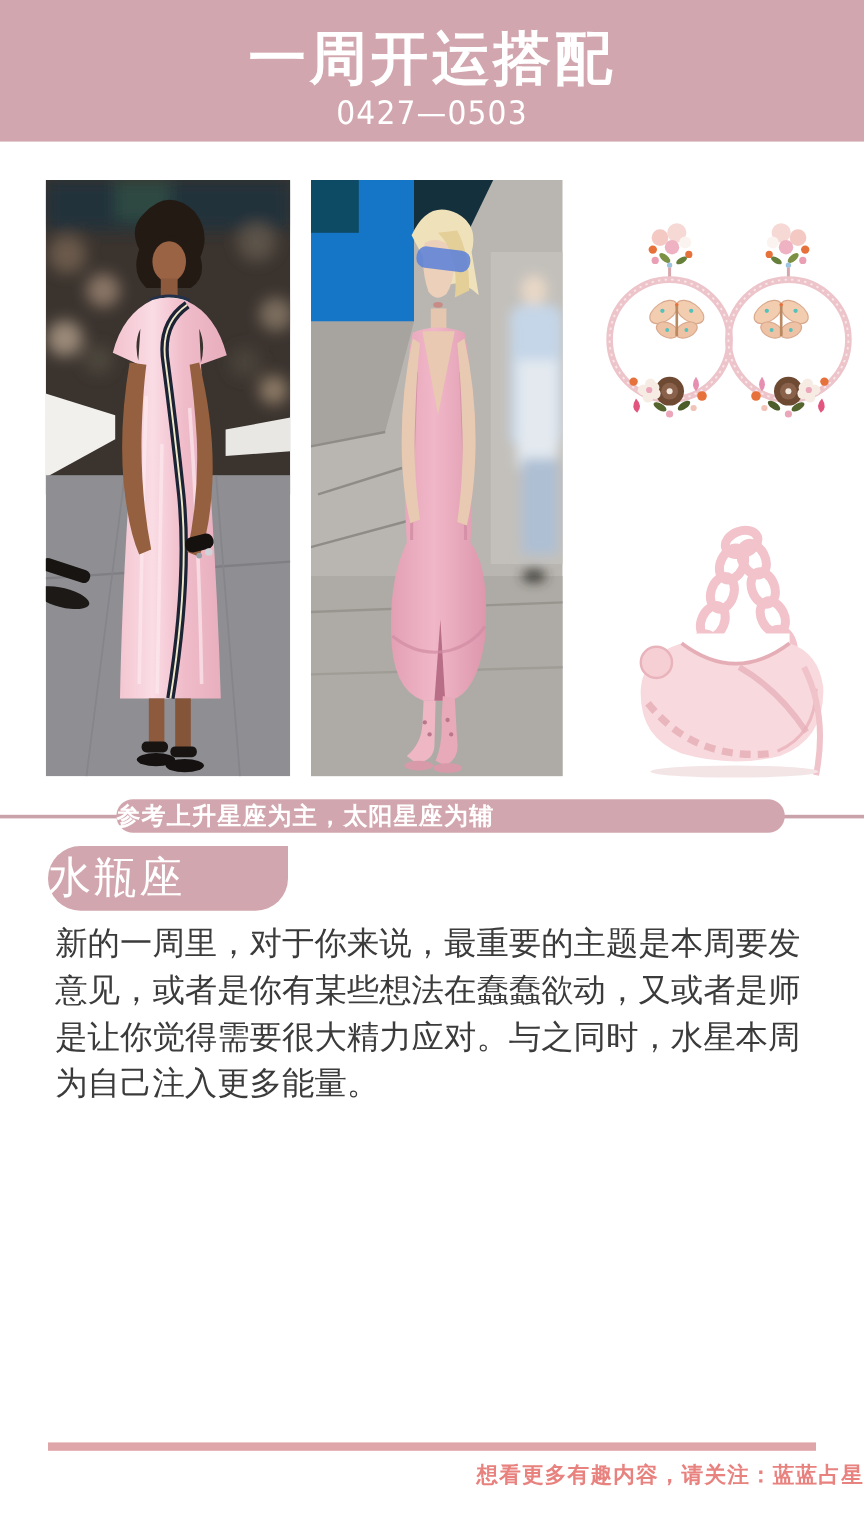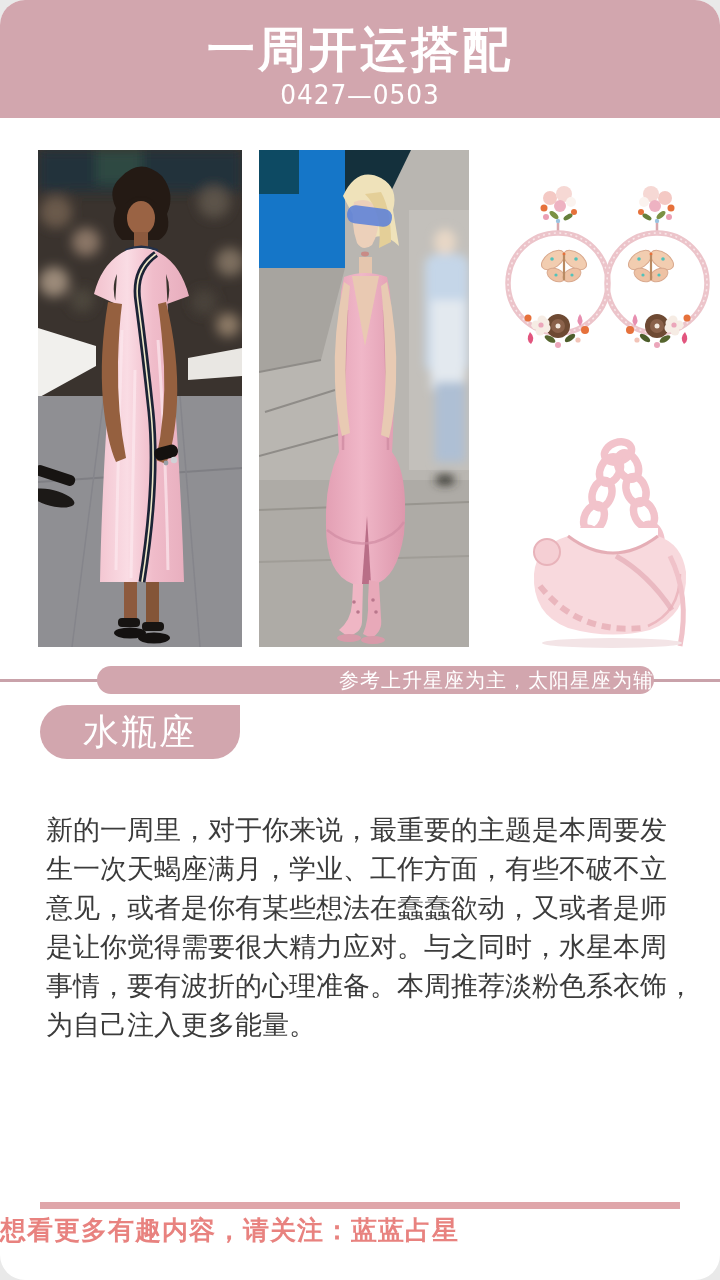--- a/index.html
+++ b/index.html
@@ -1,20 +1,19 @@
 <!DOCTYPE html>
 <html><head>
 <meta charset="utf-8">
 <style>
   html,body{margin:0;padding:0;background:#e9e9e9;}
   #page{
     position:relative;width:720px;height:1280px;margin:0 auto;
     background:#ffffff;overflow:hidden;
     font-family:"DejaVu Sans","Liberation Sans",sans-serif;
-    border-radius:25px;
   }
   
   .header-band{position:absolute;left:0;top:0;width:720px;height:118px;background:#d2a6ae;}
   .page-title{
     position:absolute;left:0;top:18px;width:720px;height:62px;line-height:62px;
     text-align:center;color:#ffffff;font-family:"DejaVu Serif","Liberation Serif",serif;
     font-size:48px;font-weight:700;letter-spacing:3px;
   }
   .date-range{
     position:absolute;left:0;top:80px;width:720px;height:30px;line-height:30px;
@@ -25,38 +24,38 @@
   .photo{position:absolute;overflow:hidden;}
   .photo svg{display:block;width:100%;height:100%;}
   #photo-1{left:38px;top:150px;width:204px;height:497px;}
   #photo-2{left:259px;top:150px;width:210px;height:497px;}
   #photo-earrings{left:505px;top:156px;width:205px;height:252px;background:#fff;}
   #photo-bag{left:520px;top:424px;width:180px;height:228px;background:#fff;}
   
   .banner-line{position:absolute;left:0;top:679px;width:720px;height:3px;background:#c9a2aa;}
   .banner-pill{
     position:absolute;left:97px;top:666px;width:557px;height:28px;border-radius:14px;
-    background:#d2a6ae;color:#ffffff;text-align:right;line-height:28px;
-    font-size:20px;font-weight:400;letter-spacing:1px;
+    background:#d2a6ae;color:#ffffff;text-align:left;line-height:28px;
+    font-size:20px;font-weight:700;letter-spacing:1px;
   }
   
   .sign-label{
     position:absolute;left:40px;top:705px;width:200px;height:54px;
     background:#d2a6ae;border-radius:27px 0 27px 27px;
-    color:#ffffff;text-align:center;line-height:54px;
+    color:#ffffff;line-height:54px;
     font-family:"DejaVu Serif","Liberation Serif",serif;font-size:36px;letter-spacing:2px;
   }
   
-  .paragraph{position:absolute;left:46px;top:810px;width:648px;color:#3b3b3b;}
+  .paragraph{position:absolute;left:46px;top:767px;width:648px;color:#3b3b3b;}
   .paragraph .line{height:39px;line-height:39px;font-size:27px;white-space:nowrap;}
   
   .footer-bar{position:absolute;left:40px;top:1202px;width:640px;height:7px;background:#dfa6aa;}
   .footer-note{
     position:absolute;left:0;top:1213px;width:720px;height:34px;line-height:34px;
-    text-align:left;color:#e8827f;font-size:26px;font-weight:700;letter-spacing:1px;
+    text-align:right;color:#e8827f;font-size:18px;font-weight:700;letter-spacing:1px;
   }
 </style>
 </head>
 <body>
 
 <div id="page">
 
   <div class="header-band"></div>
   <div class="page-title">一周开运搭配</div>
   <div class="date-range">0427—0503</div>
@@ -283,23 +282,21 @@
     </svg>
   </div>
 
   <div class="banner-line"></div>
   <div class="banner-pill">参考上升星座为主，太阳星座为辅</div>
 
   <div class="sign-label">水瓶座</div>
 
   <div class="paragraph">
     <div class="line">新的一周里，对于你来说，最重要的主题是本周要发</div>
-    <div class="line">生一次天蝎座满月，学业、工作方面，有些不破不立</div>
     <div class="line">意见，或者是你有某些想法在蠢蠢欲动，又或者是师</div>
     <div class="line">是让你觉得需要很大精力应对。与之同时，水星本周</div>
-    <div class="line">事情，要有波折的心理准备。本周推荐淡粉色系衣饰，</div>
     <div class="line">为自己注入更多能量。</div>
   </div>
 
   <div class="footer-bar"></div>
   <div class="footer-note">想看更多有趣内容，请关注：蓝蓝占星</div>
 
 </div>
 
 </body></html>

